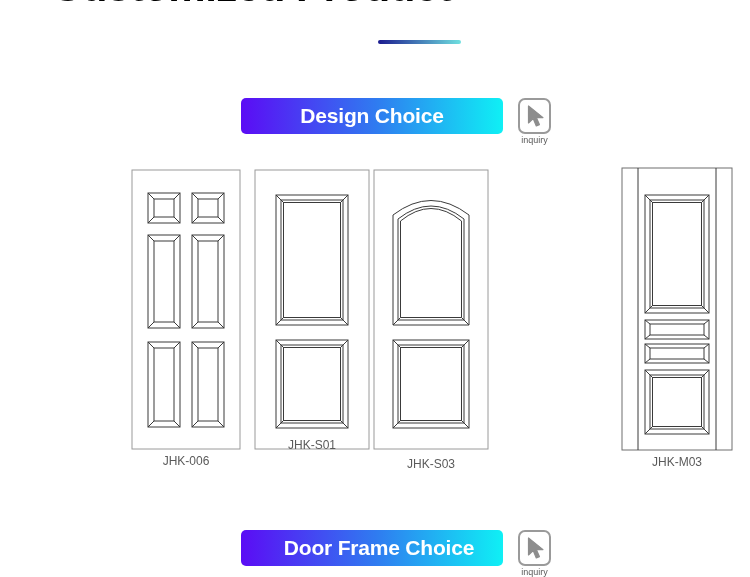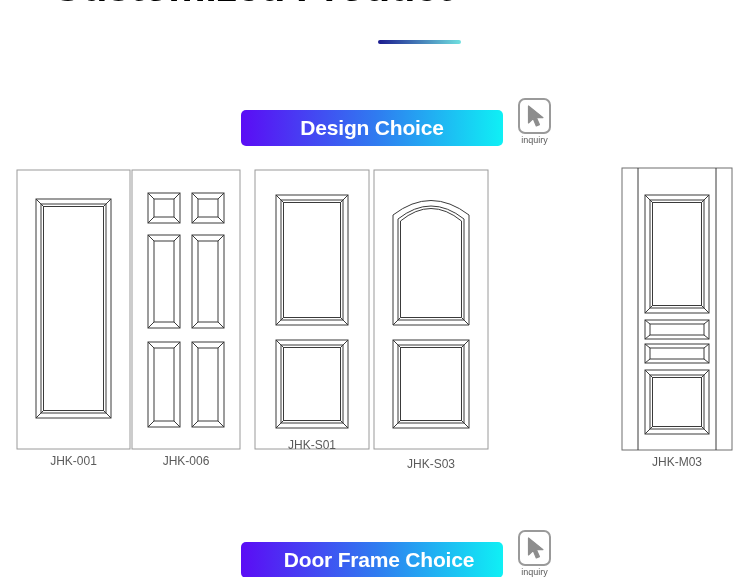--- a/index.html
+++ b/index.html
@@ -36,21 +36,21 @@
     top: 40px;
     width: 83px;
     height: 4px;
     border-radius: 2px;
   }
 
   
   .section-row {
     position: absolute;
     display: flex;
-    align-items: flex-end;
+    align-items: flex-start;
   }
   #design-choice-row  { left: 241px; top: 98px; }
   #frame-choice-row   { left: 241px; top: 530px; }
 
   .choice-button {
     width: 262px;
     height: 36px;
     border-radius: 5px;
     border: none;
     color: #ffffff;
@@ -133,34 +133,20 @@
       <svg width="20" height="23" viewBox="0 0 20 23">
         <path d="M1.5 1 L1.5 18 L6.2 13.6 L9.3 21 L12.4 19.6 L9.3 12.6 L16 12.6 Z" fill="#8d8d8d" stroke="#8d8d8d" stroke-width="1.2" stroke-linejoin="round"></path>
       </svg>
     </div>
     <div class="inquiry-label">inquiry</div>
   </div>
 </div>
 
 <div id="door-gallery">
 
-  <div class="door-cell" style="left:16px;">
-    <div class="door-figure">
-      <svg width="115" height="290" viewBox="0 0 115 290">
-        <rect x="1" y="10" width="113" height="279" fill="#fff" stroke="#9a9a9a" stroke-width="1"></rect>
-        <g fill="none" stroke="#3a3a3a" stroke-width="1">
-          <rect x="20" y="39" width="75" height="219"></rect>
-          <rect x="25" y="44" width="65" height="209"></rect>
-          <rect x="27.5" y="46.5" width="60" height="204"></rect>
-          <path d="M20 39 L27.5 46.5 M95 39 L87.5 46.5 M20 258 L27.5 250.5 M95 258 L87.5 250.5"></path>
-        </g>
-      </svg>
-    </div>
-    <div class="door-label" style="top:294px;">JHK-001</div>
-  </div>
 
   <div class="door-cell" style="left:131px;">
     <div class="door-figure">
       <svg width="110" height="290" viewBox="0 0 110 290">
         <rect x="1" y="10" width="108" height="279" fill="#fff" stroke="#9a9a9a" stroke-width="1"></rect>
         <g fill="none" stroke="#3a3a3a" stroke-width="1">
 
           <rect x="17" y="33" width="32" height="30"></rect>
           <rect x="23" y="39" width="20" height="18"></rect>
           <path d="M17 33 L23 39 M49 33 L43 39 M17 63 L23 57 M49 63 L43 57"></path>

